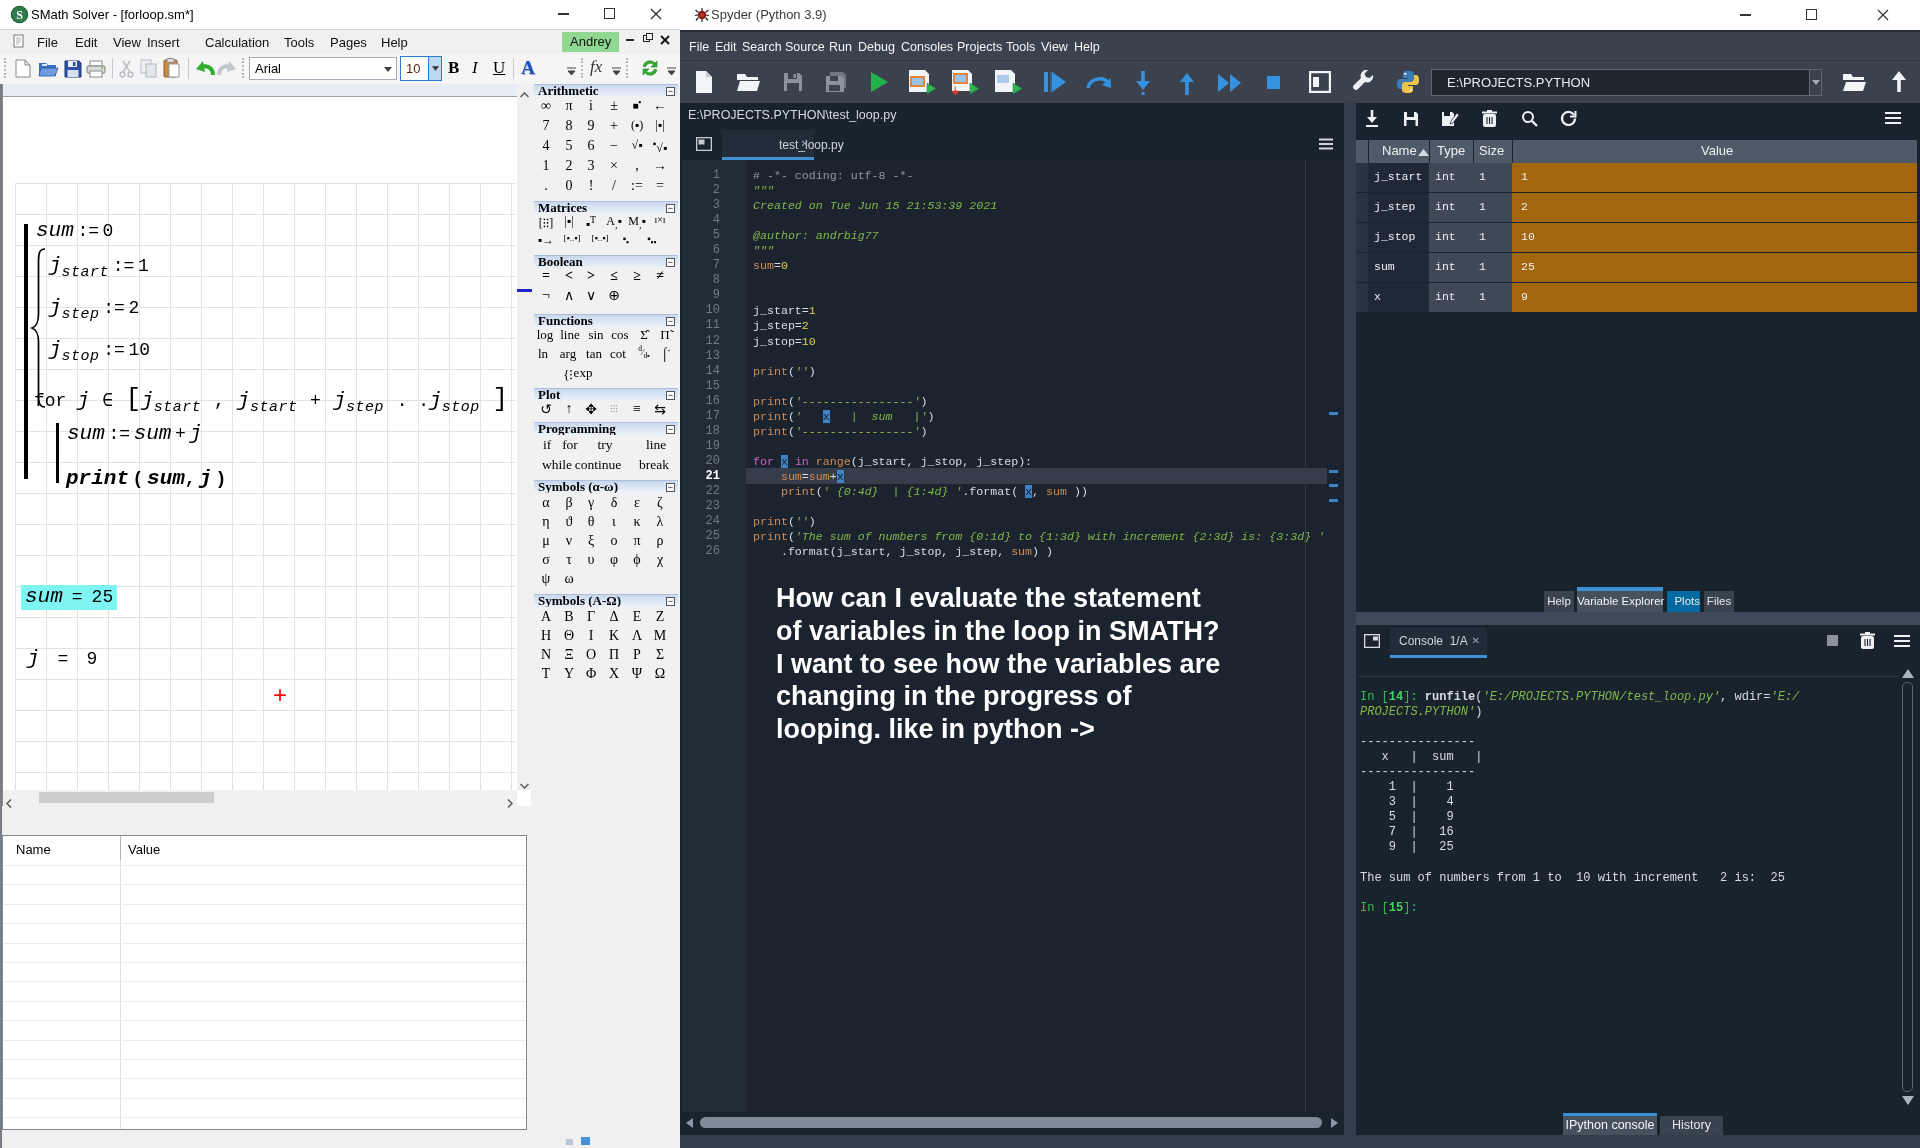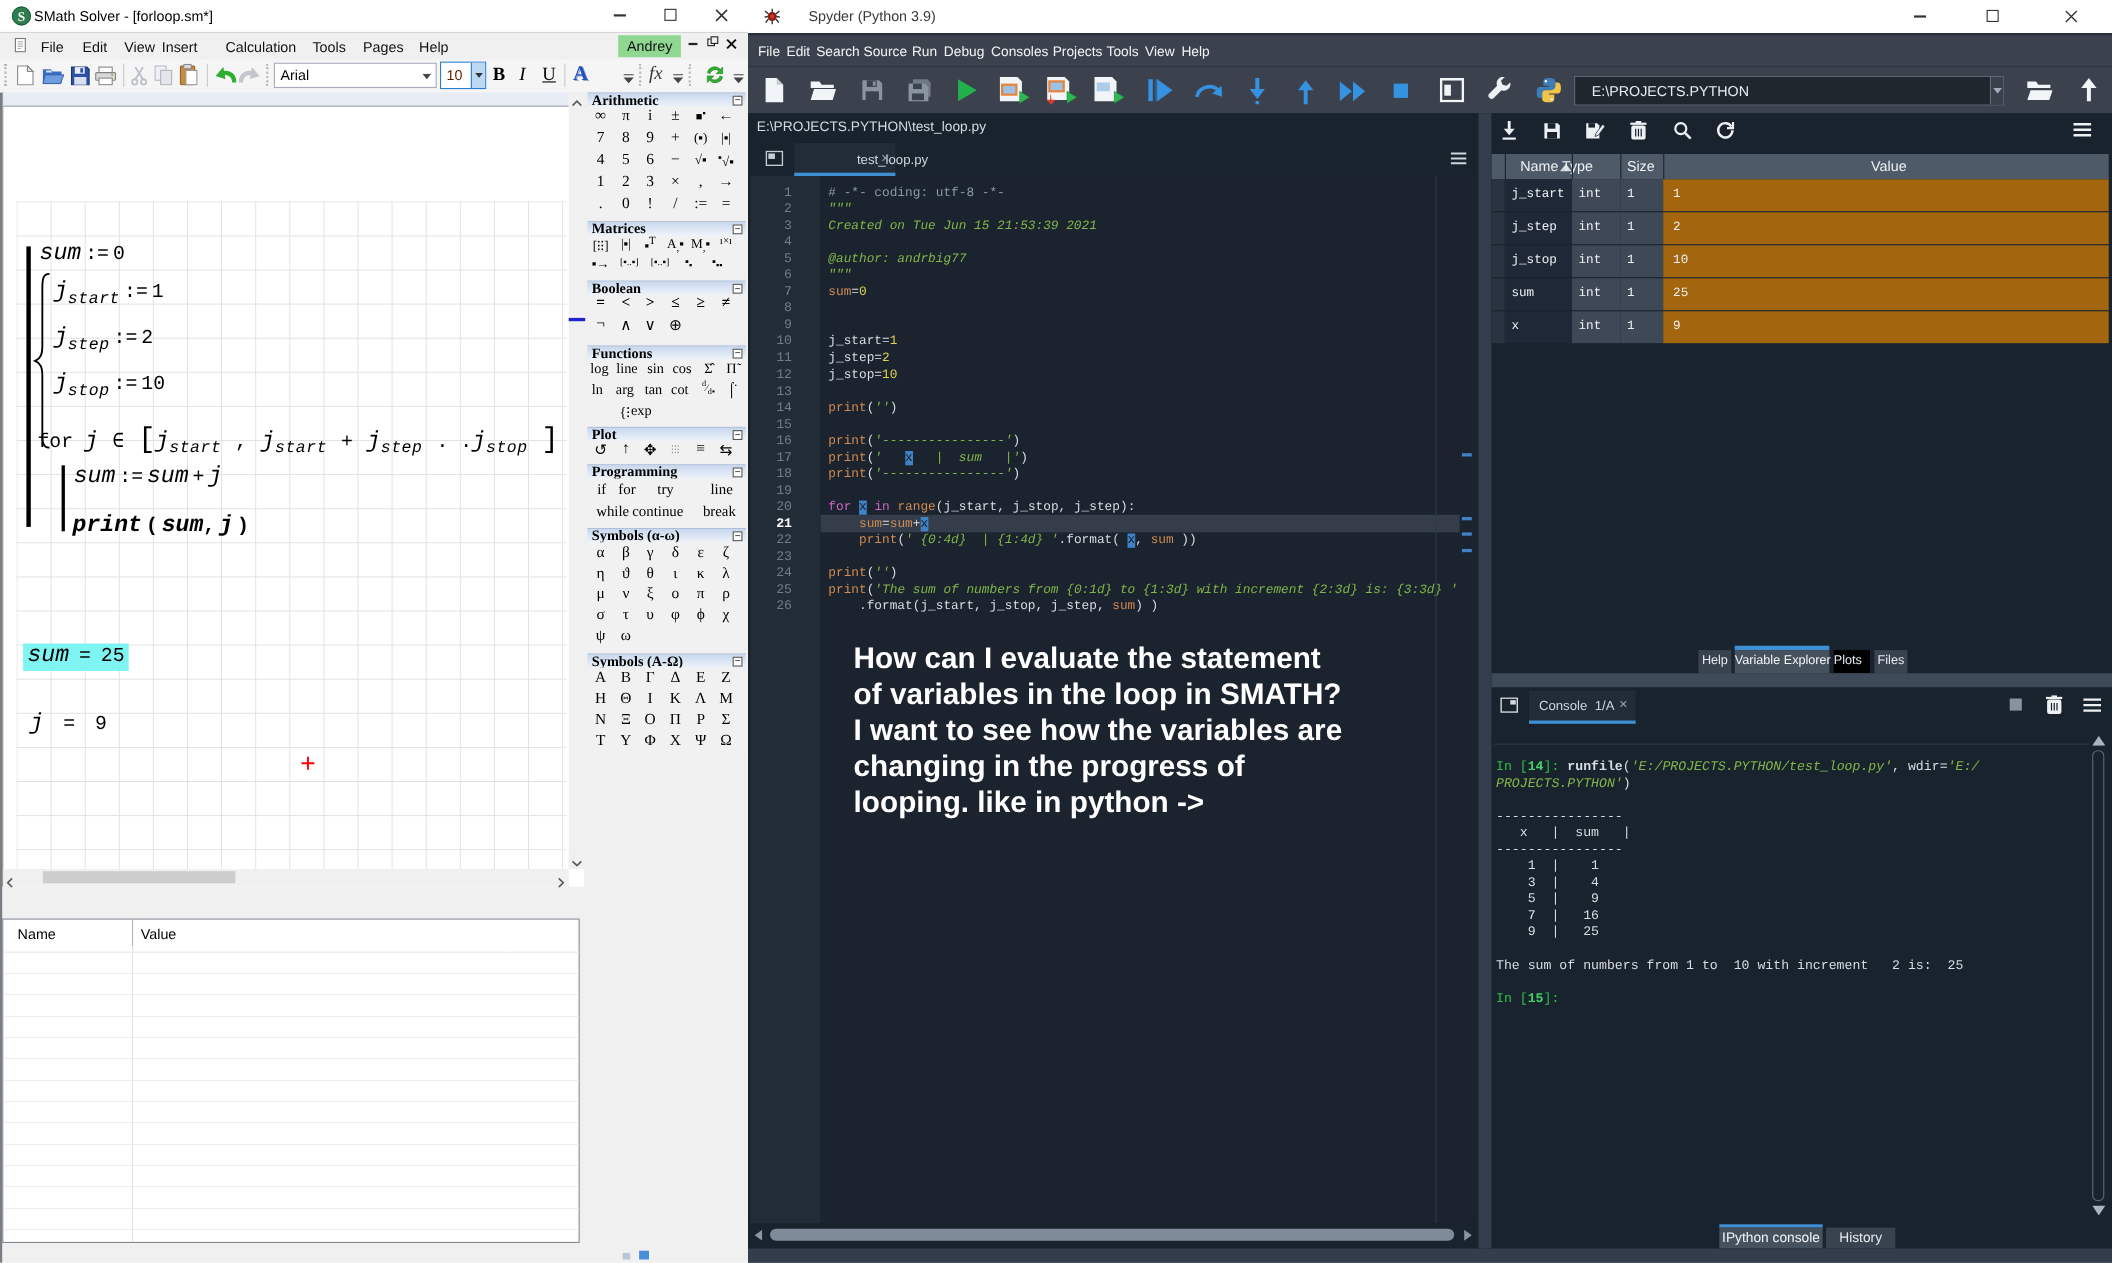--- a/index.html
+++ b/index.html
@@ -427,21 +427,21 @@
   <div class="abs" style="left:581px;top:1137px;width:9px;height:8px;background:#4a90d9;"></div>
 </div>
 
 <div id="spyder">
   <div id="sp-title">
     <svg width="16" height="16" style="position:absolute;left:14px;top:7px" viewBox="0 0 16 16">
       <circle cx="8" cy="8" r="4.2" fill="#8c1d12"></circle>
       <path d="M8 4 L8 1 M8 12 L8 15 M4.5 5.5 L1.5 3 M11.5 5.5 L14.5 3 M4 8 L1 8.5 M12 8 L15 8.5 M4.5 10.5 L2 13.5 M11.5 10.5 L14 13.5" stroke="#2a2a2a" stroke-width="1.2" fill="none"></path>
       <circle cx="8" cy="8" r="2" fill="#c0392b"></circle>
     </svg>
-    <span style="position:absolute;left:31px;top:7px;font-size:13px;color:#3a3a3a;margin-left:24px;">Spyder (Python 3.9)</span>
+    <span style="position:absolute;left:31px;top:7px;font-size:13px;color:#3a3a3a;">Spyder (Python 3.9)</span>
     <span style="position:absolute;left:1060px;top:14px;width:11px;height:1.6px;background:#333;"></span>
     <span style="position:absolute;left:1126px;top:9px;width:11px;height:11px;border:1.2px solid #333;"></span>
     <svg width="12" height="12" style="position:absolute;left:1197px;top:9px" viewBox="0 0 12 12">
         <path d="M1 1 L11 11 M11 1 L1 11" stroke="#333" stroke-width="1.2"></path>
       </svg>
   </div>
   <div id="sp-menu">
     <span style="left:9px">File</span>
     <span style="left:35px">Edit</span>
     <span style="left:62px">Search</span>
@@ -663,21 +663,21 @@
       </svg>
     <svg width="18" height="14" style="position:absolute;left:528px;top:8px" viewBox="0 0 18 14">
         <path d="M1 2 h16 M1 7 h16 M1 12 h16" stroke="#eef1f4" stroke-width="2.2"></path>
       </svg>
 
     <div class="abs" style="left:0;top:37px;width:561px;height:23px;background:#4e5a68;color:#eef1f4;font-size:13px;">
       <span class="abs" style="left:26px;top:3px;">Name</span>
       <svg width="11" height="7" style="position:absolute;left:62px;top:9px" viewBox="0 0 11 7">
           <path d="M0 7 L5.5 0 L11 7 Z" fill="#d5dae0"></path>
         </svg>
-      <span class="abs" style="left:64px;top:3px;">Type</span>
+      <span class="abs" style="left:81px;top:3px;">Type</span>
       <span class="abs" style="left:123px;top:3px;">Size</span>
       <span class="abs" style="left:345px;top:3px;">Value</span>
       <div class="abs" style="left:12px;top:0;width:1px;height:23px;background:#19232d;"></div>
       <div class="abs" style="left:73px;top:0;width:1px;height:23px;background:#19232d;"></div>
       <div class="abs" style="left:117px;top:0;width:1px;height:23px;background:#19232d;"></div>
       <div class="abs" style="left:156px;top:0;width:1px;height:23px;background:#19232d;"></div>
     </div>
     <div id="vrows" class="mono" style="position:absolute;left:0;top:60px;width:561px;font-size:11.5px;color:#eef1f4;">
       <div class="vrow" style="top:0">
           <span class="vc0"></span>
@@ -712,21 +712,21 @@
           <span class="vc1">x</span>
           <span class="vc2">int</span>
           <span class="vc3">1</span>
           <span class="vc4">9</span>
         </div>
     </div>
 
     <div class="abs" style="left:221px;top:484px;width:86px;height:4px;background:#3f8fd5;"></div>
     <div class="abs" style="left:188px;top:488px;width:30px;height:21px;background:#39434f;color:#e6eaee;font-size:11.5px;text-align:center;line-height:20px;">Help</div>
     <div class="abs" style="left:221px;top:488px;width:86px;height:21px;background:#46515e;color:#f2f5f8;font-size:11.5px;text-align:center;line-height:20px;white-space:nowrap;">Variable Explorer</div>
-    <div class="abs" style="left:311px;top:488px;width:33px;height:21px;background:#000000;color:#e6eaee;font-size:11.5px;text-align:left;line-height:20px;">Plots</div>
+    <div class="abs" style="left:311px;top:488px;width:33px;height:21px;background:#0369a1;color:#e6eaee;font-size:11.5px;text-align:right;line-height:20px;">Plots</div>
     <div class="abs" style="left:348px;top:488px;width:30px;height:21px;background:#39434f;color:#e6eaee;font-size:11.5px;text-align:center;line-height:20px;">Files</div>
   </div>
   <div id="rsplit-h"></div>
   <div id="console">
     <svg width="16" height="14" style="position:absolute;left:8px;top:9px" viewBox="0 0 16 14">
         <rect x="0.5" y="0.5" width="15" height="13" fill="none" stroke="#d5dae0" stroke-width="1.6"></rect>
         <rect x="9" y="2.5" width="5" height="4" fill="#d5dae0"></rect>
       </svg>
     <div class="abs" style="left:34px;top:3px;width:97px;height:27px;background:#222c38;color:#ced6de;font-size:12.5px;">
       <span class="abs" style="left:9px;top:6px;font-size:12px;">Console&nbsp; 1/A</span>

